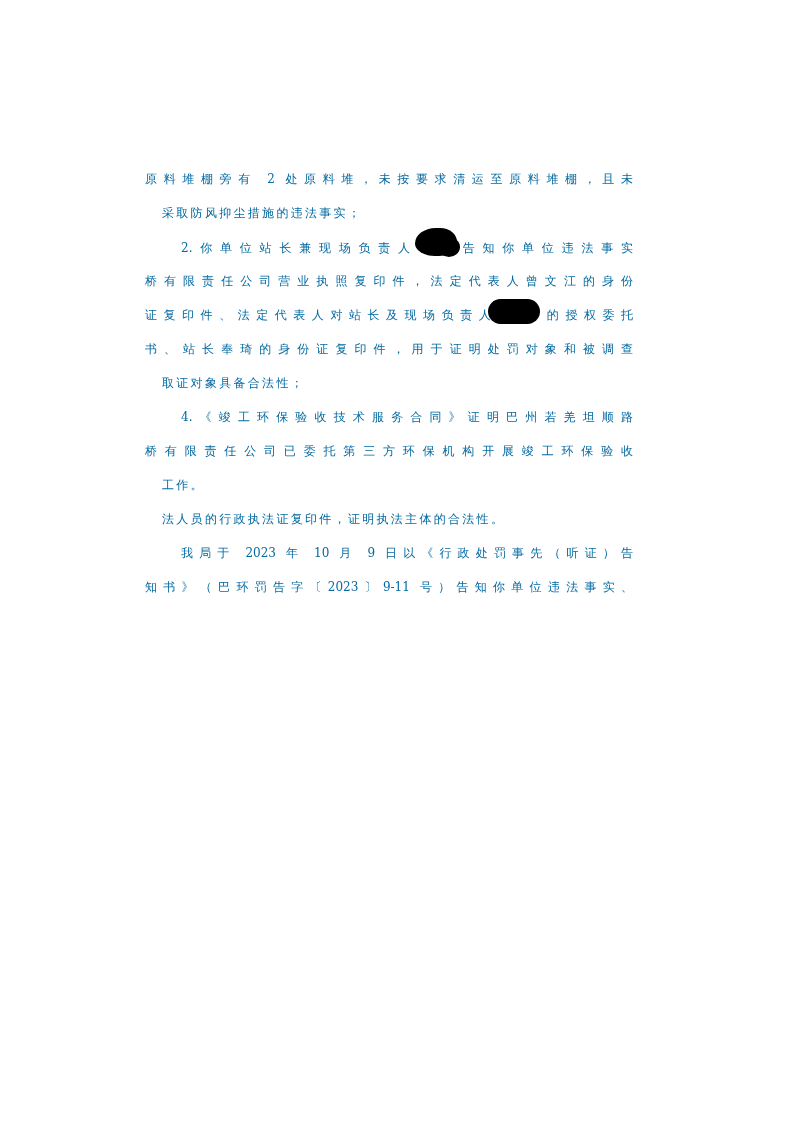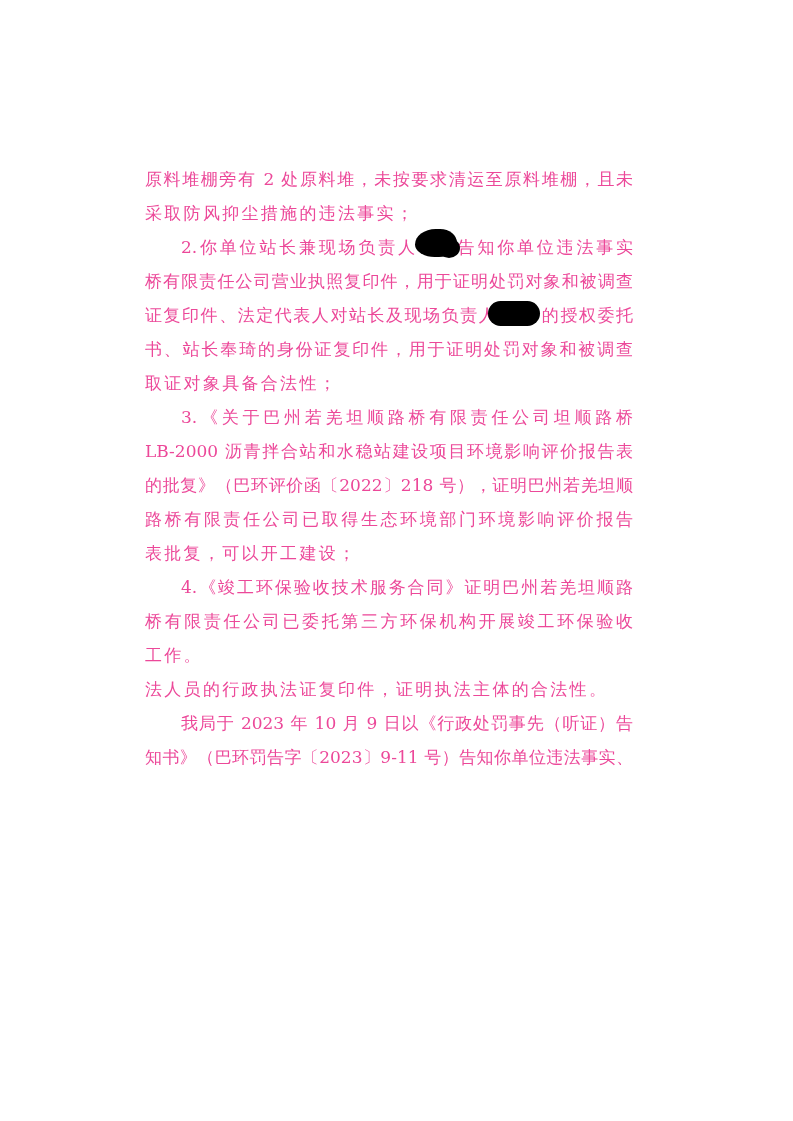--- a/index.html
+++ b/index.html
@@ -17,37 +17,38 @@
     height: 1121px;
     background: #ffffff;
     font-family: "DejaVu Serif", "Liberation Serif", serif;
   }
 
   .text-block {
     position: absolute;
     left: 145px;
     top: 162px;
     width: 488px;
-    color: #ec4899;
-    font-size: 17px;
+    color: #0369a1;
+    font-size: 12px;
   }
 
   .line {
     height: 34px;
     line-height: 34px;
     text-align: justify;
     text-align-last: justify;
     white-space: normal;
   }
 
   
   .line.last {
     text-align: right;
     text-align-last: left;
     letter-spacing: 2.3px;
+    margin-left: 17px;
   }
 
   .line.indent {
     text-indent: 36px;
   }
 
   
   .redact-blob {
     display: inline-block;
     width: 42px;
@@ -87,33 +88,26 @@
 <div class="page">
   <div class="text-block">
 
     <div class="para">
       <div class="line">原料堆棚旁有 2 处原料堆，未按要求清运至原料堆棚，且未</div>
       <div class="line last">采取防风抑尘措施的违法事实；</div>
     </div>
 
     <div class="para">
       <div class="line indent"><span>2.你单位站长兼现场负责人</span><span class="redact-blob"></span><span>告知你单位违法事实</span></div>
-      <div class="line">桥有限责任公司营业执照复印件，用于证明处罚对象和被调查</div>
+      <div class="line">桥有限责任公司营业执照复印件，法定代表人曾文江的身份</div>
       <div class="line"><span>证复印件、法定代表人对站长及现场负责人</span><span class="redact-pill"></span><span>的授权委托</span></div>
       <div class="line">书、站长奉琦的身份证复印件，用于证明处罚对象和被调查</div>
       <div class="line last">取证对象具备合法性；</div>
     </div>
 
-    <div class="para">
-      <div class="line indent">3.《关于巴州若羌坦顺路桥有限责任公司坦顺路桥</div>
-      <div class="line">LB-2000 沥青拌合站和水稳站建设项目环境影响评价报告表</div>
-      <div class="line">的批复》（巴环评价函〔2022〕218 号），证明巴州若羌坦顺</div>
-      <div class="line">路桥有限责任公司已取得生态环境部门环境影响评价报告</div>
-      <div class="line last">表批复，可以开工建设；</div>
-    </div>
 
     <div class="para">
       <div class="line indent">4.《竣工环保验收技术服务合同》证明巴州若羌坦顺路</div>
       <div class="line">桥有限责任公司已委托第三方环保机构开展竣工环保验收</div>
       <div class="line last">工作。</div>
     </div>
 
     <div class="para">
       <div class="line last">法人员的行政执法证复印件，证明执法主体的合法性。</div>
     </div>

